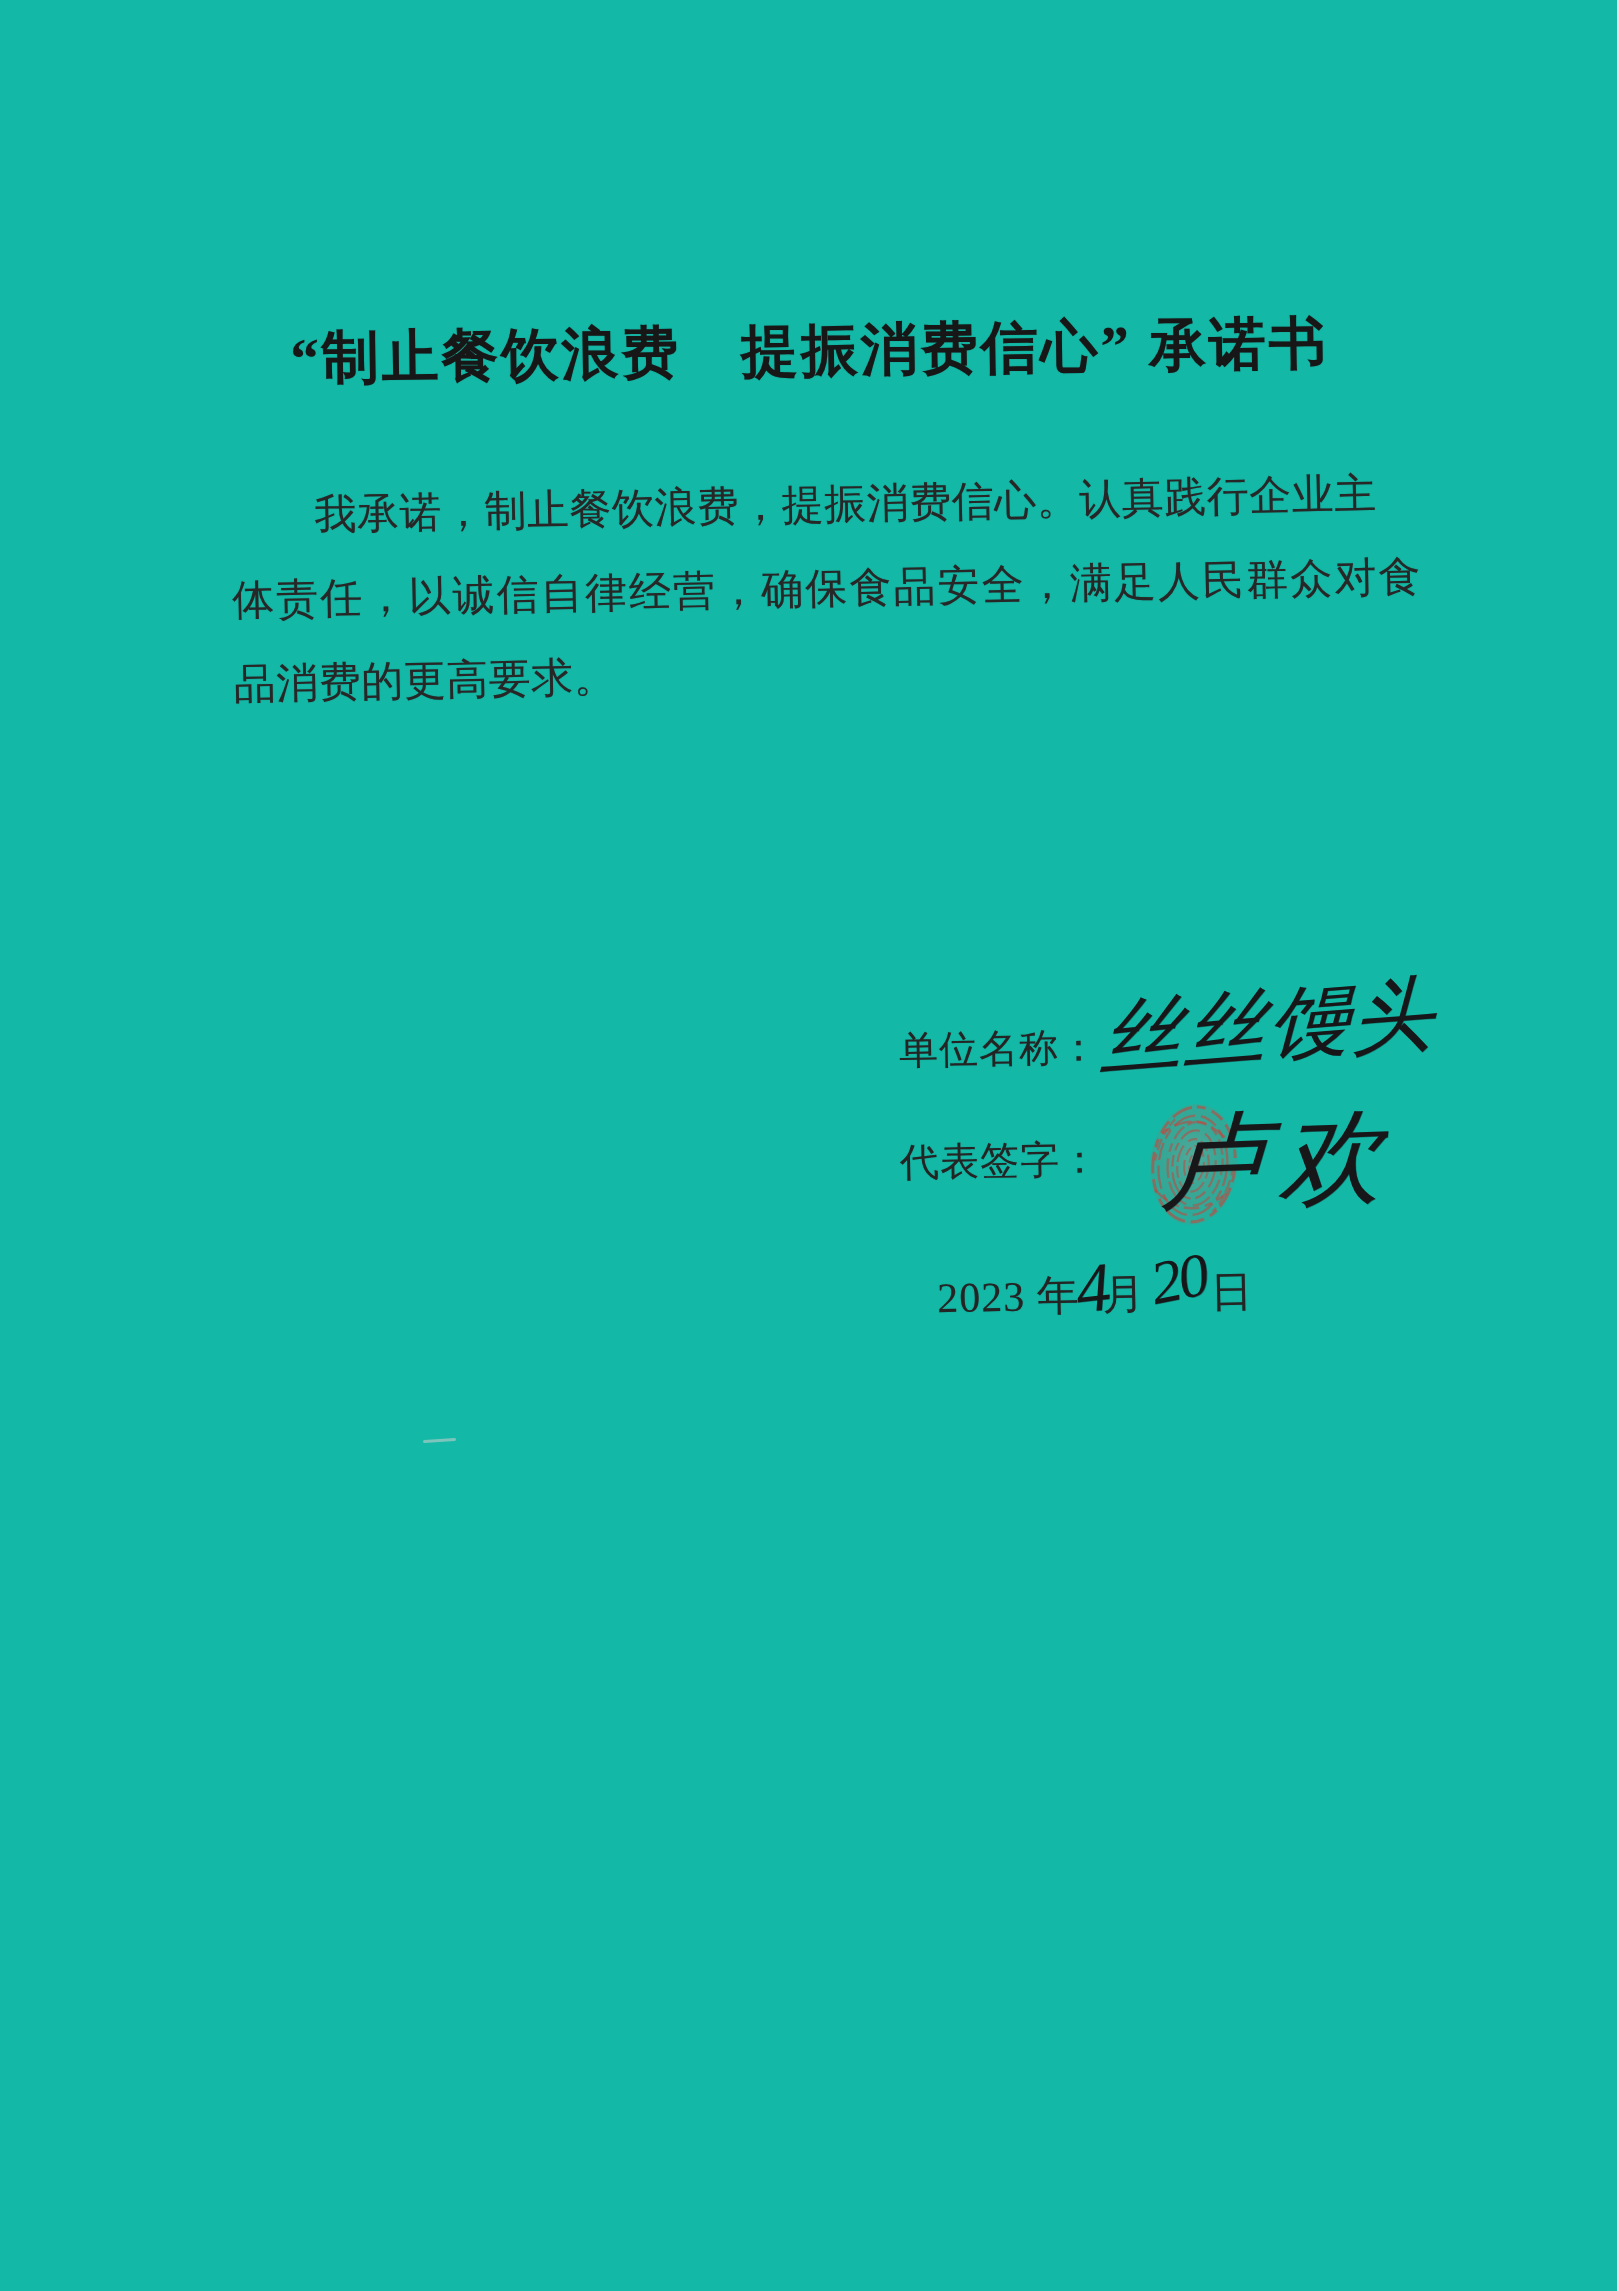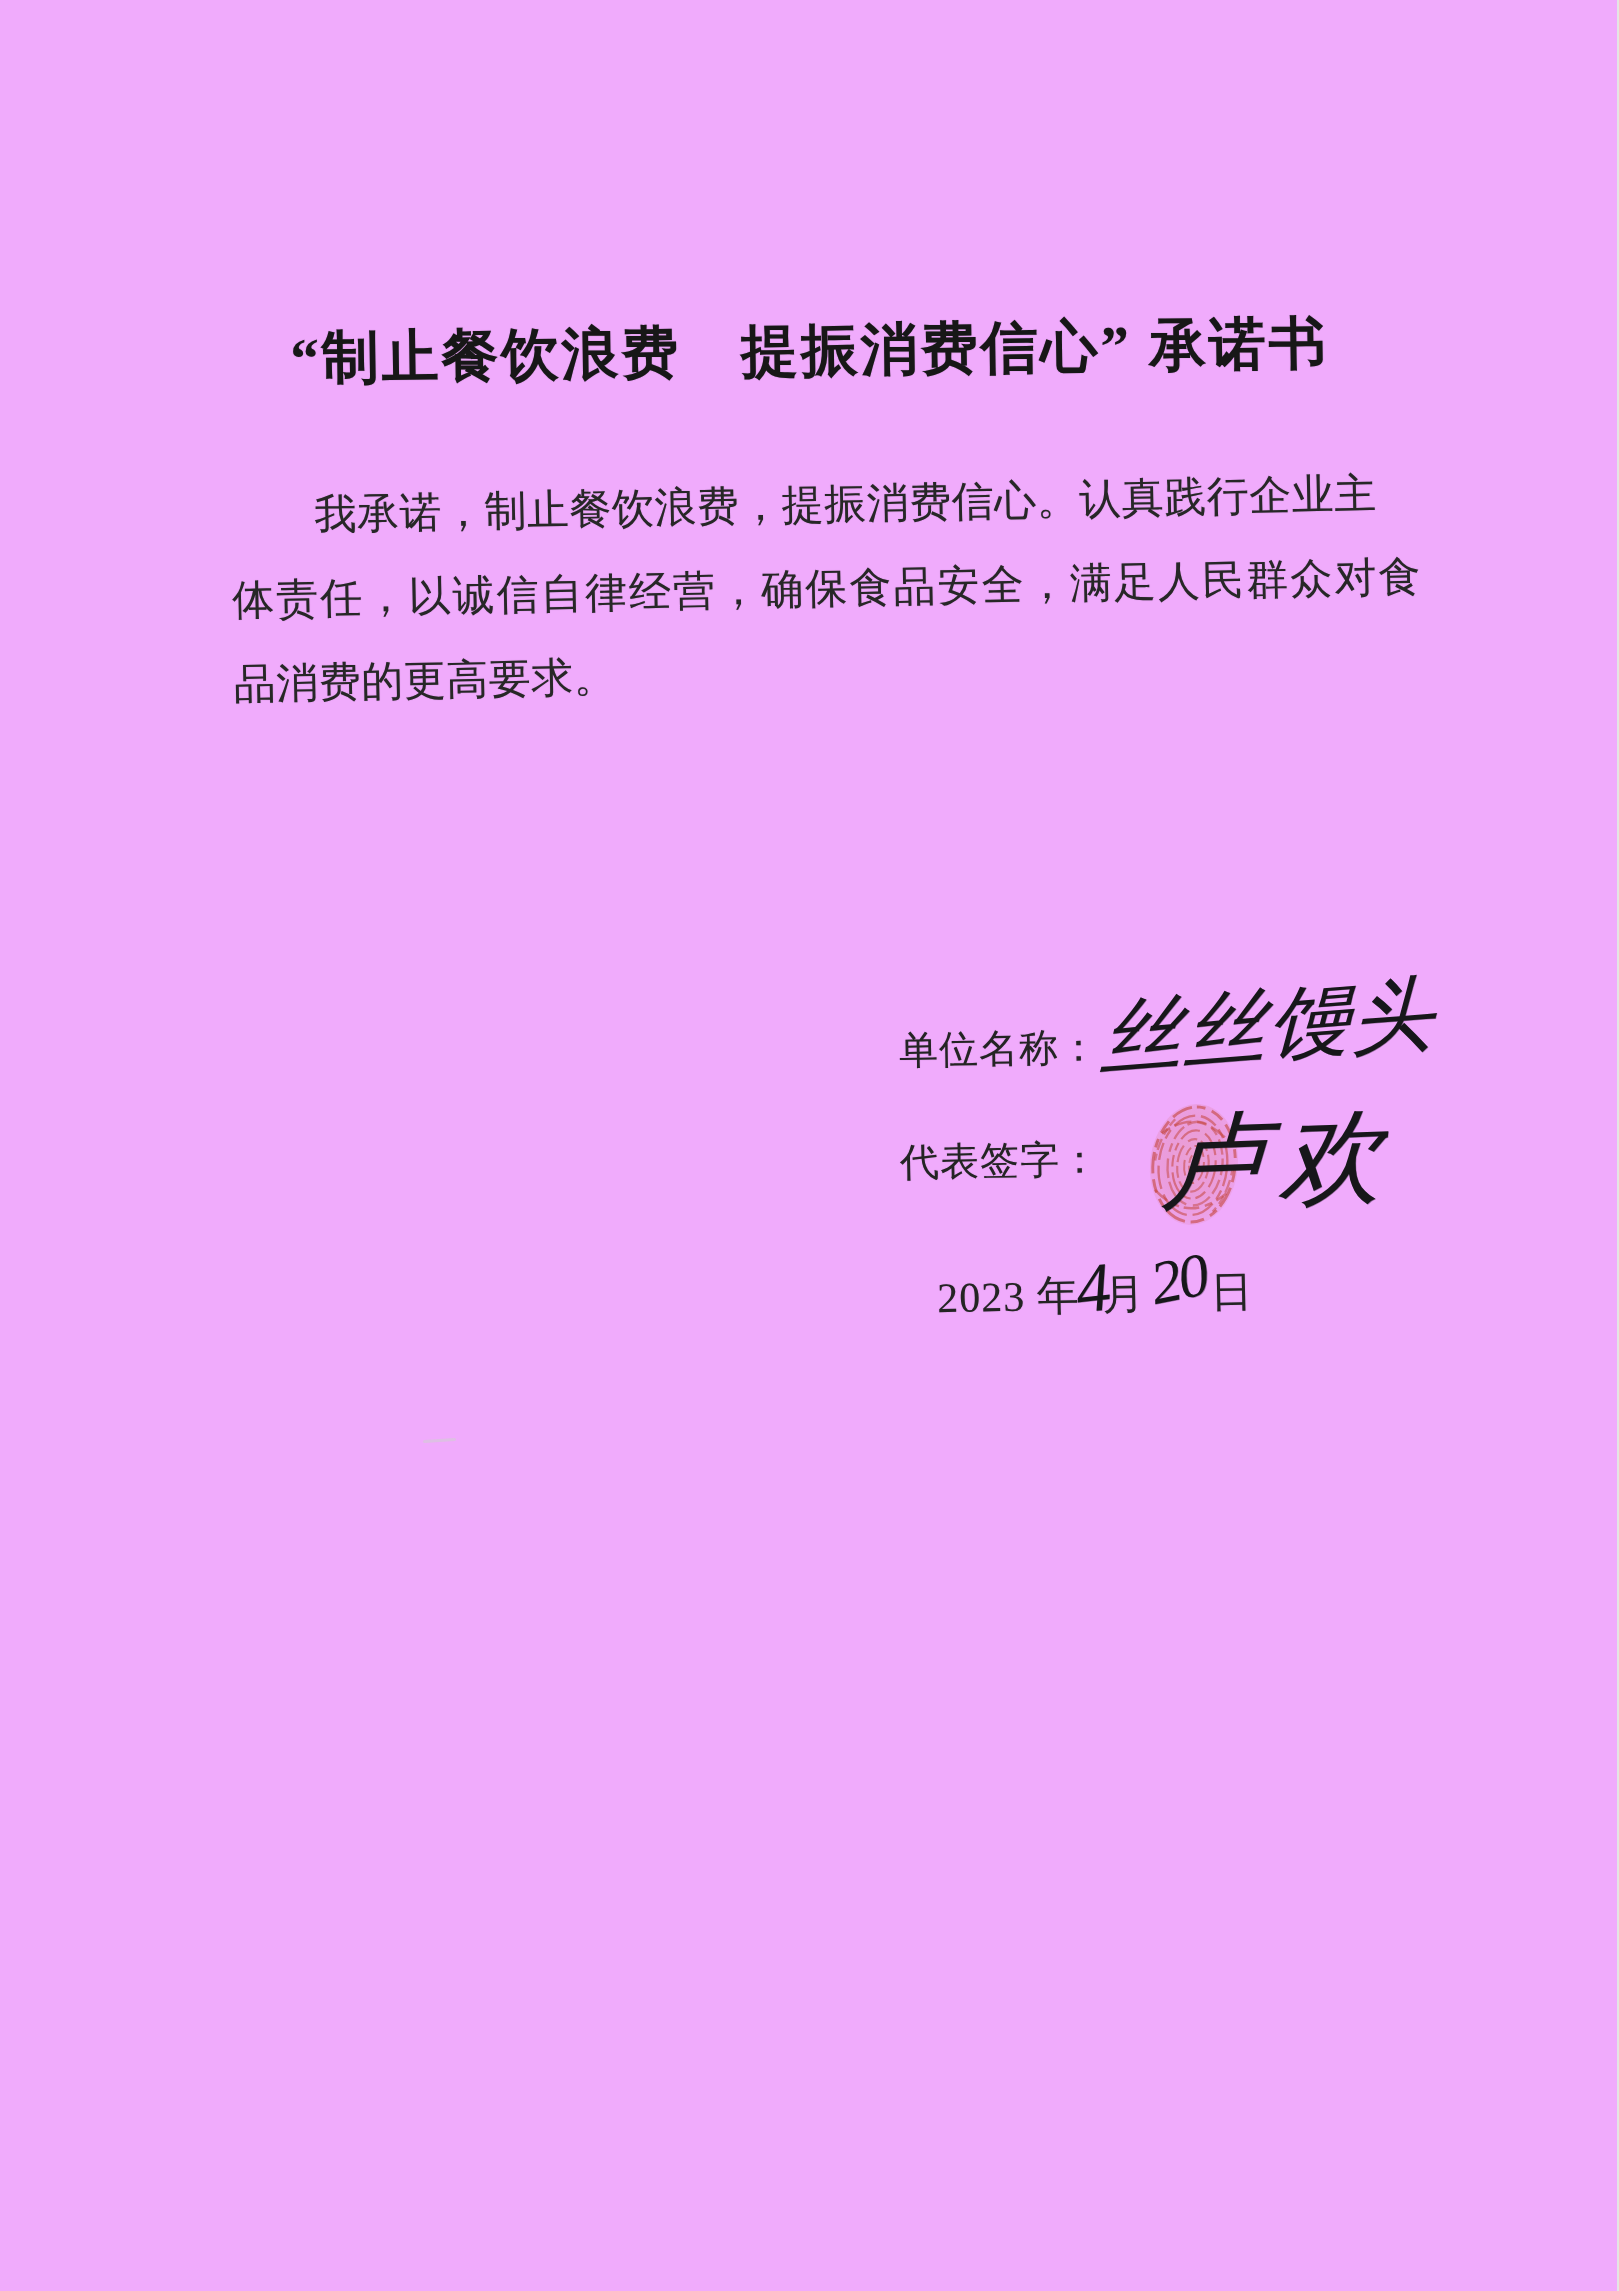--- a/index.html
+++ b/index.html
@@ -10,21 +10,21 @@
     width: 1619px;
     height: 2292px;
     position: relative;
     overflow: hidden;
     background: #ffffff;
     font-family: "Liberation Serif", "DejaVu Serif", serif;
   }
   .page {
     position: absolute;
     inset: 0;
-    background: #f0abfc;
+    background: #14b8a6;
   }
   
   .page::after {
     content: "";
     position: absolute;
     right: 0;
     top: 0;
     width: 2px;
     height: 100%;
     background: #e4e4e4;

